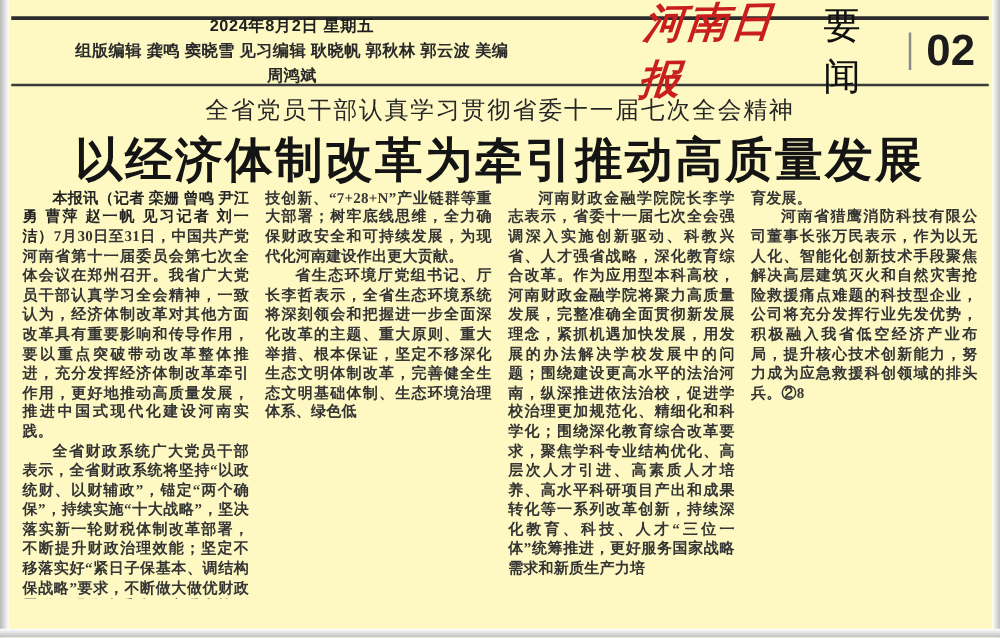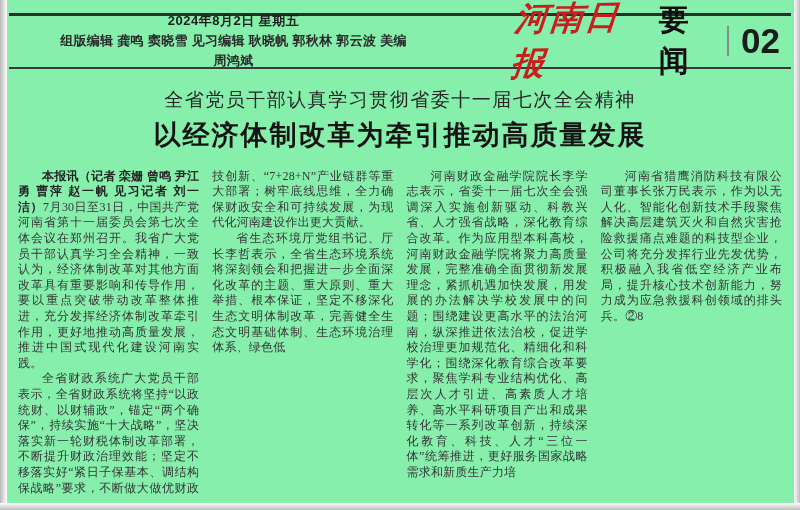--- a/index.html
+++ b/index.html
@@ -1,17 +1,17 @@
 <!DOCTYPE html>
 <html><head>
 <meta charset="utf-8">
 <style>
   html,body{margin:0;padding:0;background:#e8e8e8;}
   .page{
-    position:relative;width:800px;height:510px;background:#86efac;
+    position:relative;width:800px;height:510px;background:#fef9c3;
     font-family:"Liberation Serif","DejaVu Serif",serif;color:#2f2f2f;
     overflow:hidden;margin:0 auto;
   }
   .edge-left{position:absolute;left:0;top:0;bottom:0;width:7px;
     background:linear-gradient(to right,#b9b9b9,#ffffff);}
   .edge-right{position:absolute;right:0;top:0;bottom:0;width:6px;
     background:linear-gradient(to left,#bdbdbd,#ffffff);}
   .edge-bottom{position:absolute;left:0;right:0;bottom:0;height:7px;
     background:linear-gradient(to top,#bdbdbd,#ffffff);}
 
@@ -21,35 +21,35 @@
   .header-info{text-align:center;line-height:1.55;
     font-family:"Liberation Sans","DejaVu Sans",sans-serif;}
   .date-line{font-size:13px;font-weight:bold;color:#1e1e1e;letter-spacing:.5px;}
   .editors-line{font-size:13px;font-weight:bold;color:#2a2a2a;letter-spacing:.3px;}
   .masthead{display:flex;align-items:center;margin-left:104px;}
   .masthead-title{
     font-size:33px;font-weight:900;font-style:italic;
     transform:skew(-6deg) rotate(-1deg);letter-spacing:2px;
     font-family:"Liberation Serif","DejaVu Serif",serif;
   }
-  .section-name{font-size:30px;font-weight:700;color:#101010;margin-left:26px;
+  .section-name{font-size:30px;font-weight:400;color:#101010;margin-left:26px;
     letter-spacing:2px;font-family:"Liberation Sans","DejaVu Sans",sans-serif;}
   .section-divider{width:2px;height:30px;background:#8a8a8a;margin:0 12px 0 14px;}
   .page-number{font-size:35px;font-weight:700;color:#1c1c1c;
     font-family:"Liberation Sans","DejaVu Sans",sans-serif;}
   .bottom-rule{height:2px;background:#3a3a3a;margin:2px 9px 0 9px;}
 
-  .kicker{margin-top:18px;text-align:center;font-size:19px;letter-spacing:1.5px;
+  .kicker{margin-top:6px;text-align:center;font-size:19px;letter-spacing:1.5px;
     color:#262626;font-weight:500;}
-  .main-title{margin-top:8px;text-align:center;font-size:27px;line-height:1.1;
+  .main-title{margin-top:8px;text-align:center;font-size:38px;line-height:1.1;
     font-weight:900;color:#141414;letter-spacing:2px;
     font-family:"Liberation Serif","DejaVu Serif",serif;}
 
-  .body-cols{display:flex;gap:13px;padding:0 18px;margin-top:18px;
-    height:328px;overflow:hidden;}
+  .body-cols{display:flex;gap:13px;padding:0 18px;margin-top:0;
+    height:328px;overflow:hidden;font-weight:bold;}
   .col{flex:1 1 0;min-width:0;}
   .col p{margin:0;font-size:12px;line-height:15.6px;text-align:justify;
     text-indent:2em;color:#353535;letter-spacing:.2px;}
   .col p.no-indent{text-indent:0;}
   .col p b{color:#242424;}
 </style>
 </head>
 <body>
 
 <div class="page">
@@ -83,16 +83,17 @@
       <p>全省财政系统广大党员干部表示，全省财政系统将坚持“以政统财、以财辅政”，锚定“两个确保”，持续实施“十大战略”，坚决落实新一轮财税体制改革部署，不断提升财政治理效能；坚定不移落实好“紧日子保基本、调结构保战略”要求，不断做大做优财政蛋糕，强化省委省政府重大战略和民生急需财力保障；用好财政补助、贴息、增发国债、减税降费等多种政策工具，积极引导省属金融企业发挥作用，统筹支持科</p>
     </div>
     <div class="col">
       <p class="no-indent">技创新、“7+28+N”产业链群等重大部署；树牢底线思维，全力确保财政安全和可持续发展，为现代化河南建设作出更大贡献。</p>
       <p>省生态环境厅党组书记、厅长李哲表示，全省生态环境系统将深刻领会和把握进一步全面深化改革的主题、重大原则、重大举措、根本保证，坚定不移深化生态文明体制改革，完善健全生态文明基础体制、生态环境治理体系、绿色低</p>
     </div>
     <div class="col">
       <p>河南财政金融学院院长李学志表示，省委十一届七次全会强调深入实施创新驱动、科教兴省、人才强省战略，深化教育综合改革。作为应用型本科高校，河南财政金融学院将聚力高质量发展，完整准确全面贯彻新发展理念，紧抓机遇加快发展，用发展的办法解决学校发展中的问题；围绕建设更高水平的法治河南，纵深推进依法治校，促进学校治理更加规范化、精细化和科学化；围绕深化教育综合改革要求，聚焦学科专业结构优化、高层次人才引进、高素质人才培养、高水平科研项目产出和成果转化等一系列改革创新，持续深化教育、科技、人才“三位一体”统筹推进，更好服务国家战略需求和新质生产力培</p>
     </div>
     <div class="col">
+      <p class="no-indent">育发展。</p>
       <p>河南省猎鹰消防科技有限公司董事长张万民表示，作为以无人化、智能化创新技术手段聚焦解决高层建筑灭火和自然灾害抢险救援痛点难题的科技型企业，公司将充分发挥行业先发优势，积极融入我省低空经济产业布局，提升核心技术创新能力，努力成为应急救援科创领域的排头兵。②8</p>
     </div>
   </div>
 </div>
 
 </body></html>

